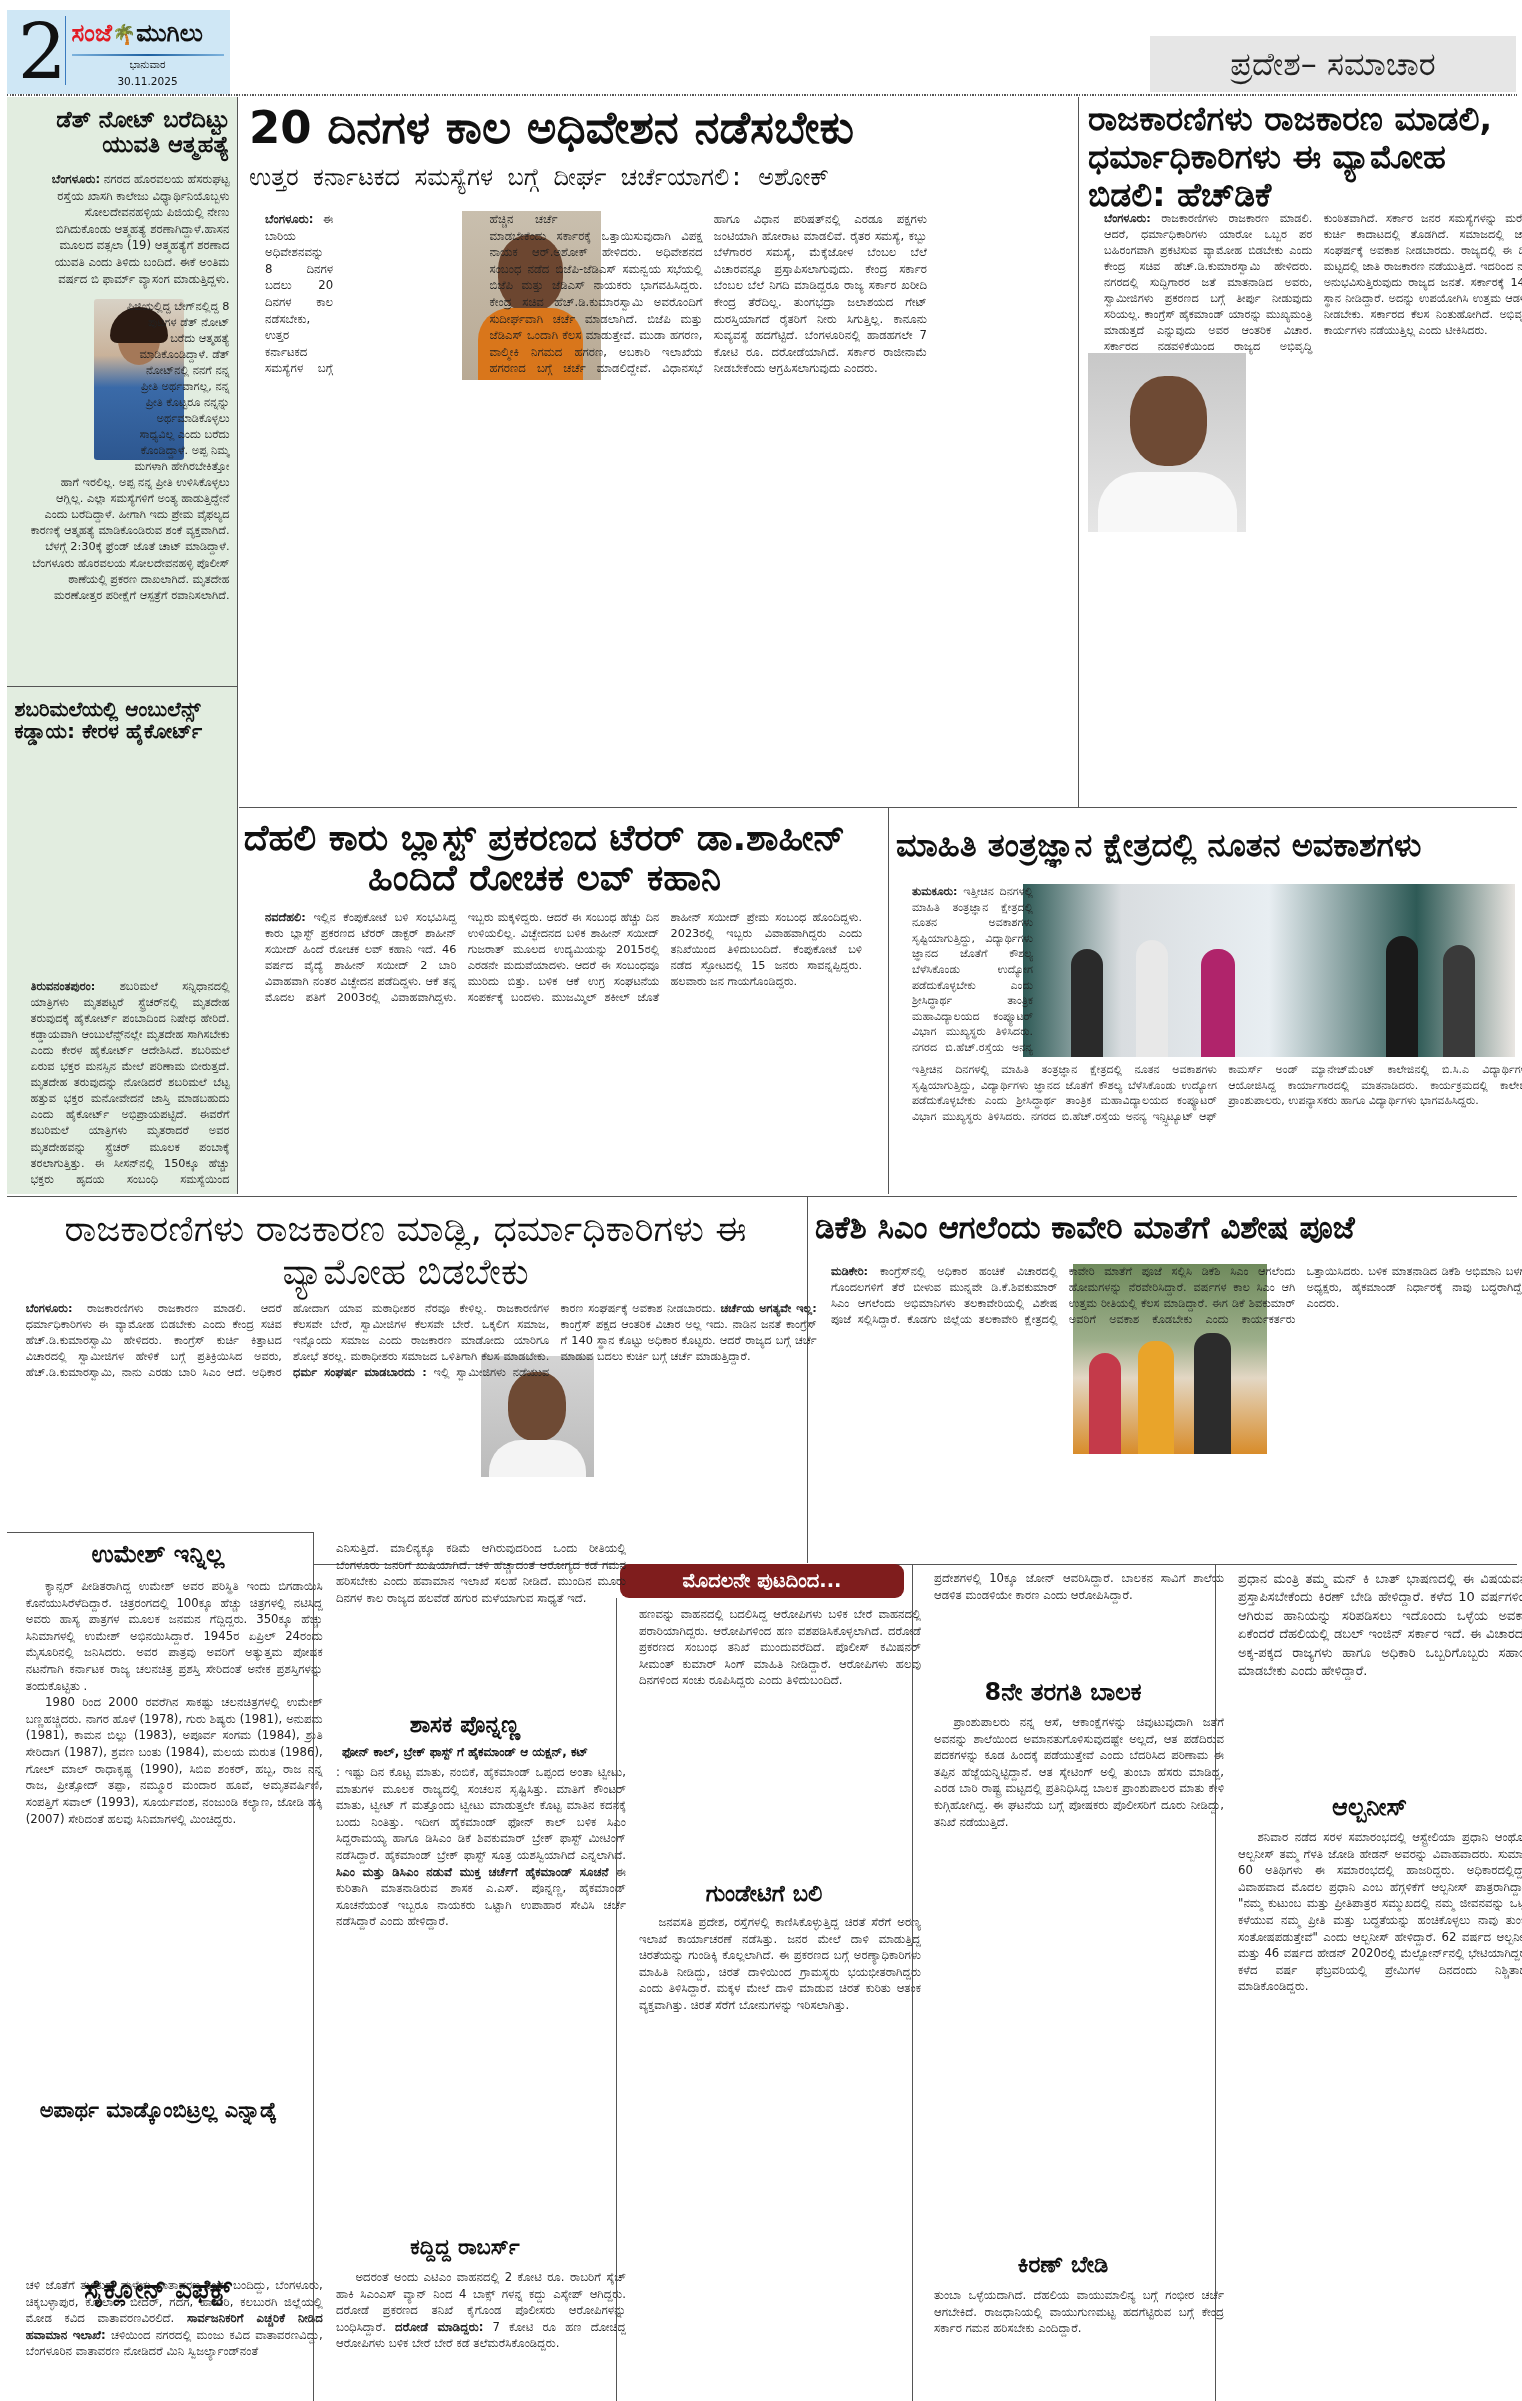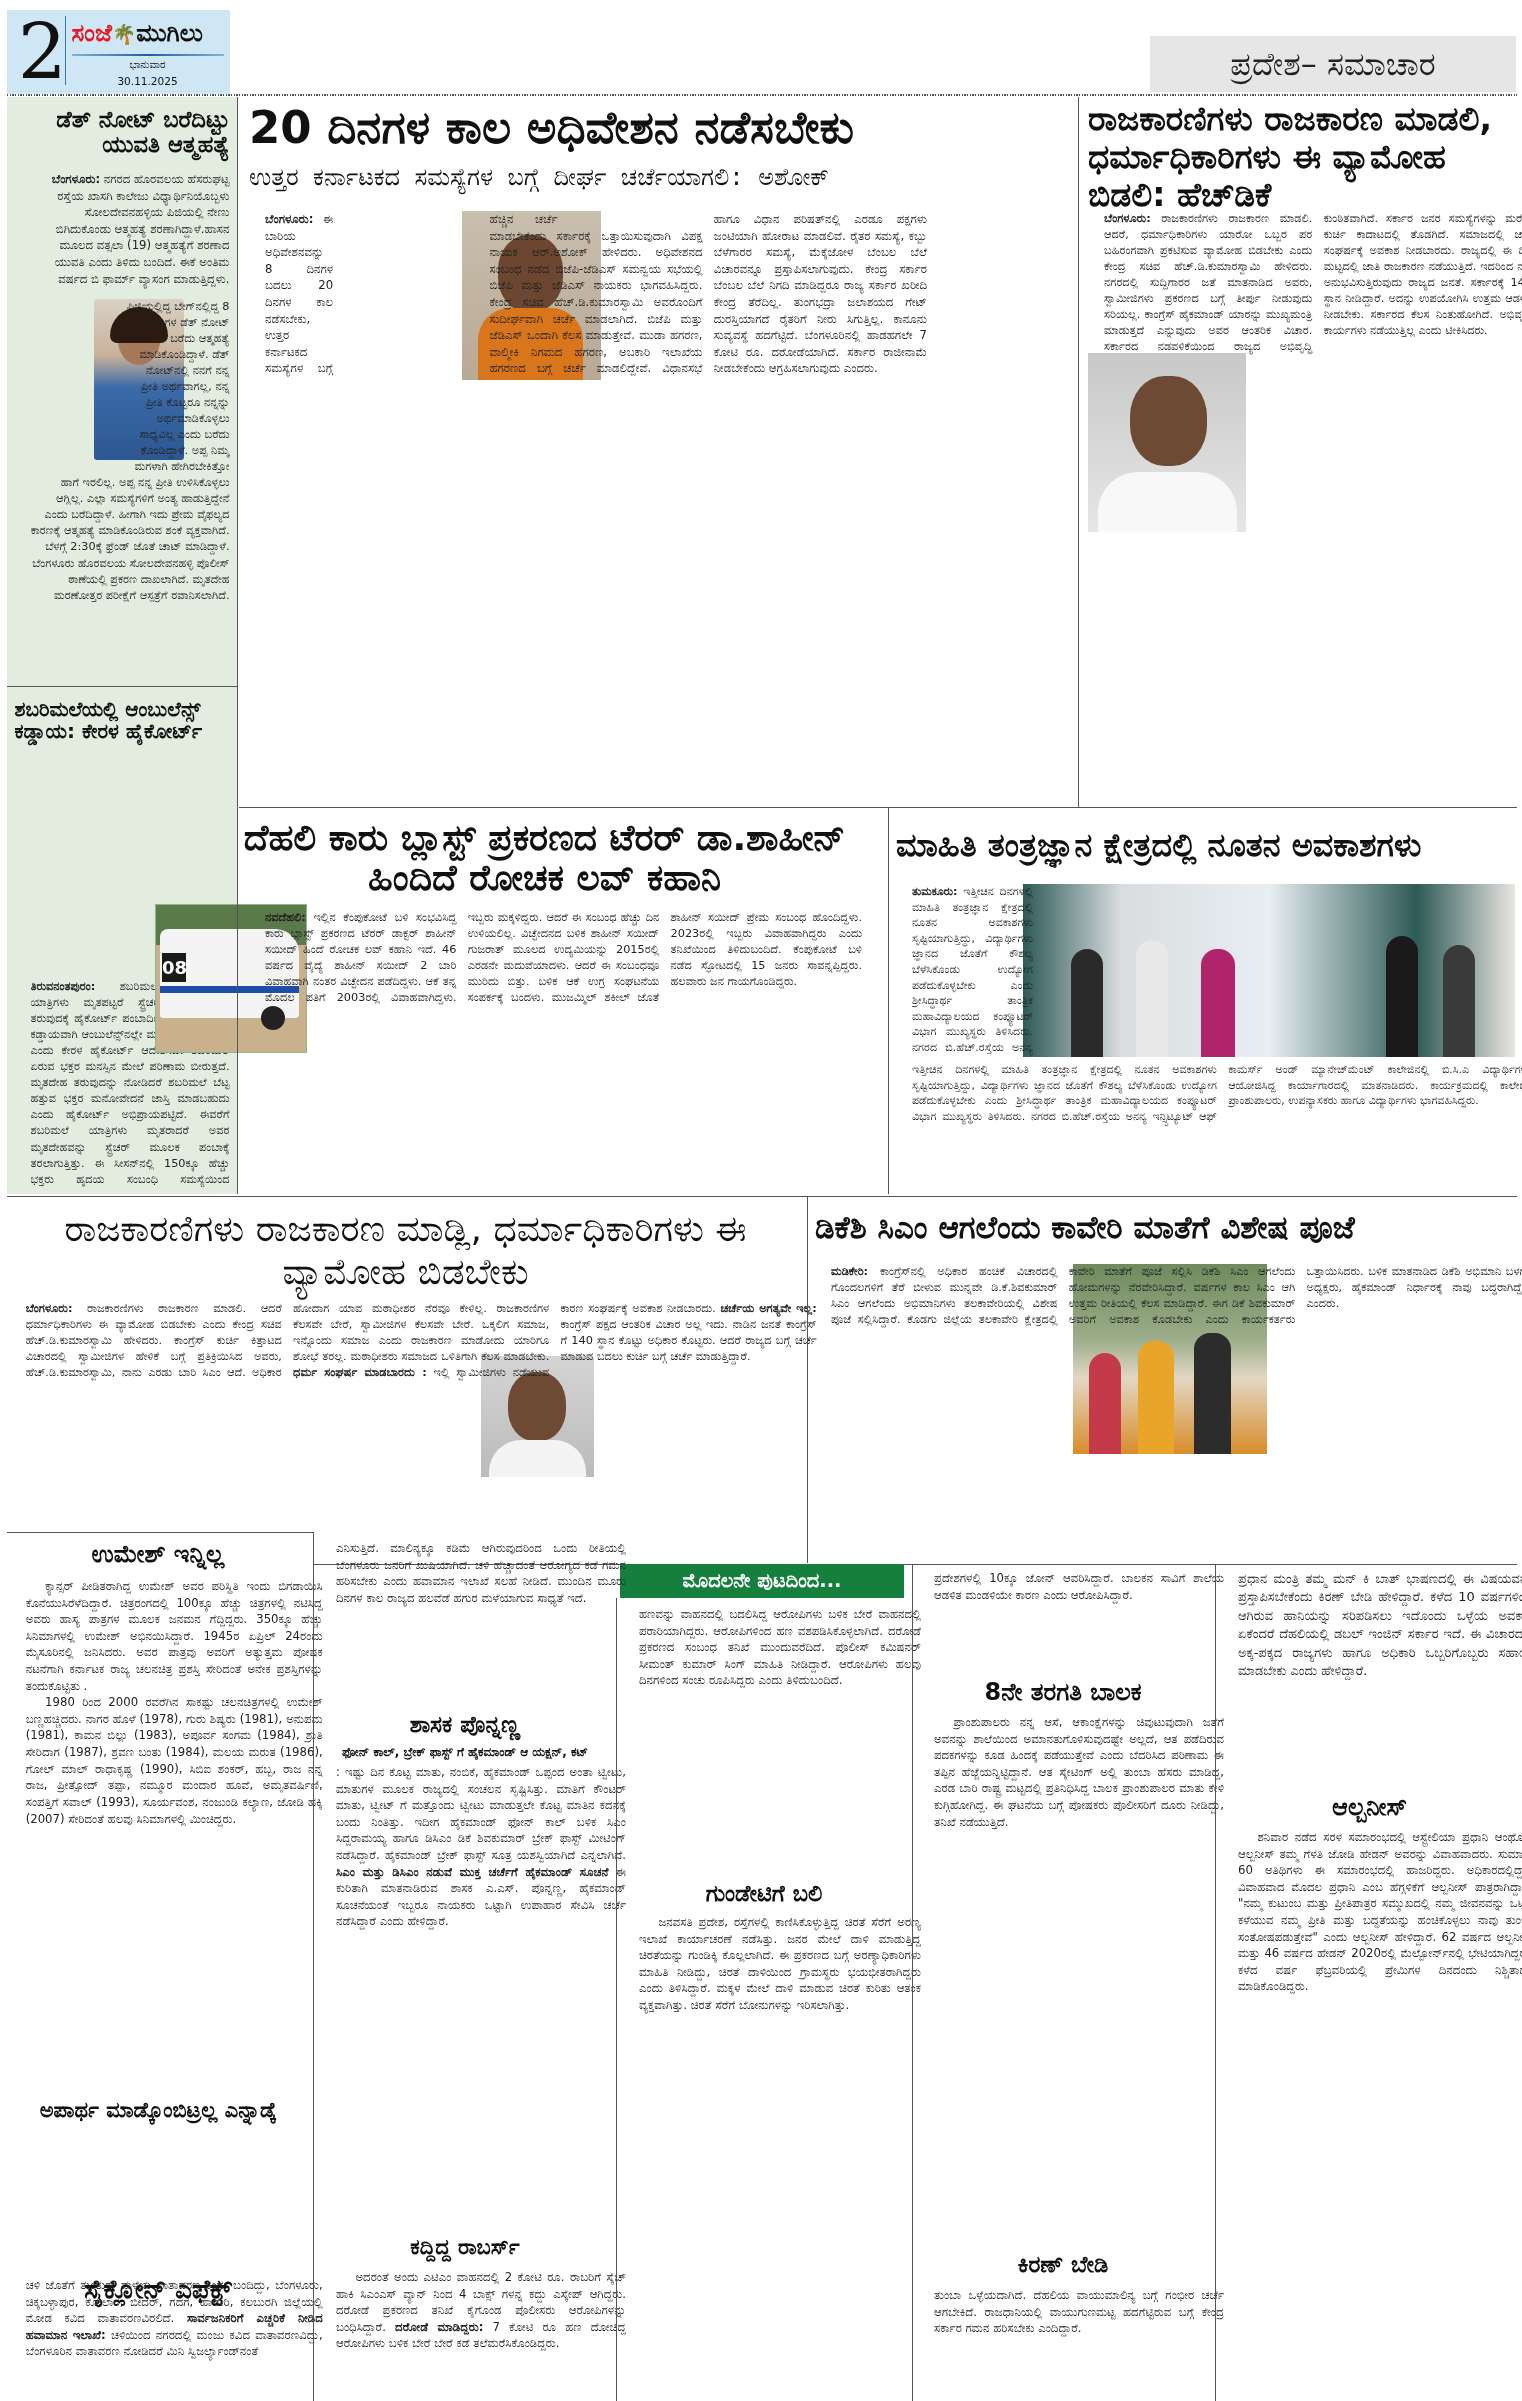--- a/index.html
+++ b/index.html
@@ -22,21 +22,21 @@
   .mast-date { position: absolute; left: 65px; width: 152px; top: 65px; text-align: center; font-size: 10.5px; }
   .section-tab { left: 1150px; top: 36px; width: 366px; height: 56px; background: #e6e6e6;
     font-size: 32px; text-align: center; line-height: 56px; color: #222; }
   .green-col { background: #e2ede0; }
   .head { font-weight: bold; color: #111; line-height: 1.12; }
   .body-text { font-size: 12px; line-height: 1.42; color: #222; text-align: justify; overflow: hidden; margin-left: 16px; }
   .body-text b { font-weight: bold; }
   .photo { position: absolute; overflow: hidden; }
   .cols2 { column-count: 2; column-gap: 11.3px; }
   .cols3 { column-count: 3; column-gap: 11.3px; }
-  .black-tab { background: #15803d; color: #fff; font-weight: bold; text-align: center; }
+  .black-tab { background: #7f1d1d; color: #fff; font-weight: bold; text-align: center; border-radius: 9px; }
 </style>
 </head>
 <body>
 
 <div class="abs masthead">
   <div class="page-num">2</div>
   <div class="mast-divider"></div>
   <div class="logo">
     <span class="red">ಸಂಜೆ</span><span class="palm">🌴</span><span class="blk">ಮುಗಿಲು</span>
   </div>
@@ -59,27 +59,20 @@
   </div>
   <div class="body-text" style="position:absolute;left:8px;right:8px;top:202px;height:379px;text-align:right;font-size:11.3px;shape-outside:none;">
     <div style="float:left;width:95px;height:165px;"></div>
     <span>ಪಿಜಿಯಲ್ಲಿದ್ದ ಬೇಗ್‌ನಲ್ಲಿದ್ದ 8 ಪುಟಗಳ ಡೆತ್ ನೋಟ್ ಬರೆದು ಆತ್ಮಹತ್ಯೆ ಮಾಡಿಕೊಂಡಿದ್ದಾಳೆ. ಡೆತ್ ನೋಟ್‌ನಲ್ಲಿ ನನಗೆ ನನ್ನ ಪ್ರೀತಿ ಅರ್ಥವಾಗಲ್ಲ, ನನ್ನ ಪ್ರೀತಿ ಕೊಟ್ಟರೂ ನನ್ನನ್ನು ಅರ್ಥಮಾಡಿಕೊಳ್ಳಲು ಸಾಧ್ಯವಿಲ್ಲ ಎಂದು ಬರೆದು ಕೊಂಡಿದ್ದಾಳೆ. ಅಪ್ಪ ನಿಮ್ಮ ಮಗಳಾಗಿ ಹೇಗಿರಬೇಕಿತ್ತೋ ಹಾಗೆ ಇರಲಿಲ್ಲ. ಅಪ್ಪ ನನ್ನ ಪ್ರೀತಿ ಉಳಿಸಿಕೊಳ್ಳಲು ಆಗ್ಲಿಲ್ಲ. ಎಲ್ಲಾ ಸಮಸ್ಯೆಗಳಿಗೆ ಅಂತ್ಯ ಹಾಡುತ್ತಿದ್ದೇನೆ ಎಂದು ಬರೆದಿದ್ದಾಳೆ. ಹೀಗಾಗಿ ಇದು ಪ್ರೇಮ ವೈಫಲ್ಯದ ಕಾರಣಕ್ಕೆ ಆತ್ಮಹತ್ಯೆ ಮಾಡಿಕೊಂಡಿರುವ ಶಂಕೆ ವ್ಯಕ್ತವಾಗಿದೆ. ಬೆಳಗ್ಗೆ 2:30ಕ್ಕೆ ಫ್ರೆಂಡ್ ಜೊತೆ ಚಾಟ್ ಮಾಡಿದ್ದಾಳೆ. ಬೆಂಗಳೂರು ಹೊರವಲಯ ಸೋಲದೇವನಹಳ್ಳಿ ಪೊಲೀಸ್ ಠಾಣೆಯಲ್ಲಿ ಪ್ರಕರಣ ದಾಖಲಾಗಿದೆ. ಮೃತದೇಹ ಮರಣೋತ್ತರ ಪರೀಕ್ಷೆಗೆ ಆಸ್ಪತ್ರೆಗೆ ರವಾನಿಸಲಾಗಿದೆ.</span>
   </div>
   <div class="hline" style="left:0;right:0;top:589px;height:0.8px;"></div>
   <div class="head" style="position:absolute;left:8px;right:8px;top:601px;font-size:20px;">ಶಬರಿಮಲೆಯಲ್ಲಿ ಆಂಬುಲೆನ್ಸ್ ಕಡ್ಡಾಯ: ಕೇರಳ ಹೈಕೋರ್ಟ್</div>
   <div class="body-text" style="position:absolute;left:8px;right:8px;top:662px;height:428px;font-size:11.3px;">
     <div style="float:right;width:161px;height:161px;margin:56px 0 3.2px 6.5px;"></div>
     <b>ತಿರುವನಂತಪುರಂ:</b> <span>ಶಬರಿಮಲೆ ಸನ್ನಿಧಾನದಲ್ಲಿ ಯಾತ್ರಿಗಳು ಮೃತಪಟ್ಟರೆ ಸ್ಟ್ರೆಚರ್‌ನಲ್ಲಿ ಮೃತದೇಹ ತರುವುದಕ್ಕೆ ಹೈಕೋರ್ಟ್ ಪಂಬಾದಿಂದ ನಿಷೇಧ ಹೇರಿದೆ. ಕಡ್ಡಾಯವಾಗಿ ಆಂಬುಲೆನ್ಸ್‌ನಲ್ಲೇ ಮೃತದೇಹ ಸಾಗಿಸಬೇಕು ಎಂದು ಕೇರಳ ಹೈಕೋರ್ಟ್ ಆದೇಶಿಸಿದೆ. ಶಬರಿಮಲೆ ಏರುವ ಭಕ್ತರ ಮನಸ್ಸಿನ ಮೇಲೆ ಪರಿಣಾಮ ಬೀರುತ್ತದೆ. ಮೃತದೇಹ ತರುವುದನ್ನು ನೋಡಿದರೆ ಶಬರಿಮಲೆ ಬೆಟ್ಟ ಹತ್ತುವ ಭಕ್ತರ ಮನೋವೇದನೆ ಜಾಸ್ತಿ ಮಾಡಬಹುದು ಎಂದು ಹೈಕೋರ್ಟ್ ಅಭಿಪ್ರಾಯಪಟ್ಟಿದೆ. ಈವರೆಗೆ ಶಬರಿಮಲೆ ಯಾತ್ರಿಗಳು ಮೃತರಾದರೆ ಅವರ ಮೃತದೇಹವನ್ನು ಸ್ಟ್ರೆಚರ್ ಮೂಲಕ ಪಂಬಾಕ್ಕೆ ತರಲಾಗುತ್ತಿತ್ತು. ಈ ಸೀಸನ್‌ನಲ್ಲಿ 150ಕ್ಕೂ ಹೆಚ್ಚು ಭಕ್ತರು ಹೃದಯ ಸಂಬಂಧಿ ಸಮಸ್ಯೆಯಿಂದ ಬಳಲುತ್ತಿದ್ದಾರೆ. ಇದರಲ್ಲಿ 40-42 ಭಕ್ತರು ಆಸ್ಪತ್ರೆಯಲ್ಲಿ ಸಾವನ್ನಪ್ಪಿದ್ದಾರೆ. ಶಬರಿಮಲೆಗೆ ಏರುವ ಭಕ್ತರ ದೇವಸ್ವಂ ಬೋರ್ಡ್‌ಗೆ ಹೈಕೋರ್ಟ್ ಸೂಚನೆ ನೀಡಿದೆ.</span>
-  </div>
-  <div class="photo" style="left:148px;top:807px;width:152px;height:149px;background:#c9b18d;border:1.6px solid #8fb58f;">
-    <div style="position:absolute;left:0;right:0;top:0;height:40px;background:#5b7a4a;"></div>
-    <div style="position:absolute;left:4.8px;top:24px;width:139px;height:89px;background:#f4f4f4;border-radius:8px 24px 3.2px 3.2px;"></div>
-    <div style="position:absolute;left:4.8px;top:81px;width:139px;height:6.5px;background:#1e4fa8;"></div>
-    <div style="position:absolute;left:6.5px;top:48px;width:24px;height:29px;background:#1a1a1a;color:#fff;font-size:18px;font-weight:bold;line-height:29px;text-align:center;">08</div>
-    <div style="position:absolute;left:105px;top:101px;width:24px;height:24px;border-radius:50%;background:#222;"></div>
   </div>
 </div>
 <div class="vline" style="left:237px;top:97px;height:1097px;width:0.8px;"></div>
 
 <div class="head" style="position:absolute;left:249px;top:103px;width:662px;font-size:45px;white-space:nowrap;">20 ದಿನಗಳ ಕಾಲ ಅಧಿವೇಶನ ನಡೆಸಬೇಕು</div>
 <div style="position:absolute;left:249px;top:165px;width:662px;font-size:24px;white-space:nowrap;font-family:Liberation Mono, monospace;">ಉತ್ತರ ಕರ್ನಾಟಕದ ಸಮಸ್ಯೆಗಳ ಬಗ್ಗೆ ದೀರ್ಘ ಚರ್ಚೆಯಾಗಲಿ: ಅಶೋಕ್</div>
 <div class="photo" style="left:462px;top:211px;width:139px;height:169px;background:linear-gradient(180deg,#c9bfae 0%,#b8a994 100%);">
   <div style="position:absolute;left:36px;top:24px;width:65px;height:77px;border-radius:45%;background:#6c4630;"></div>
   <div style="position:absolute;left:16px;top:97px;width:105px;height:73px;background:#d9761b;border-radius:32px 32px 0 0;"></div>
 </div>

